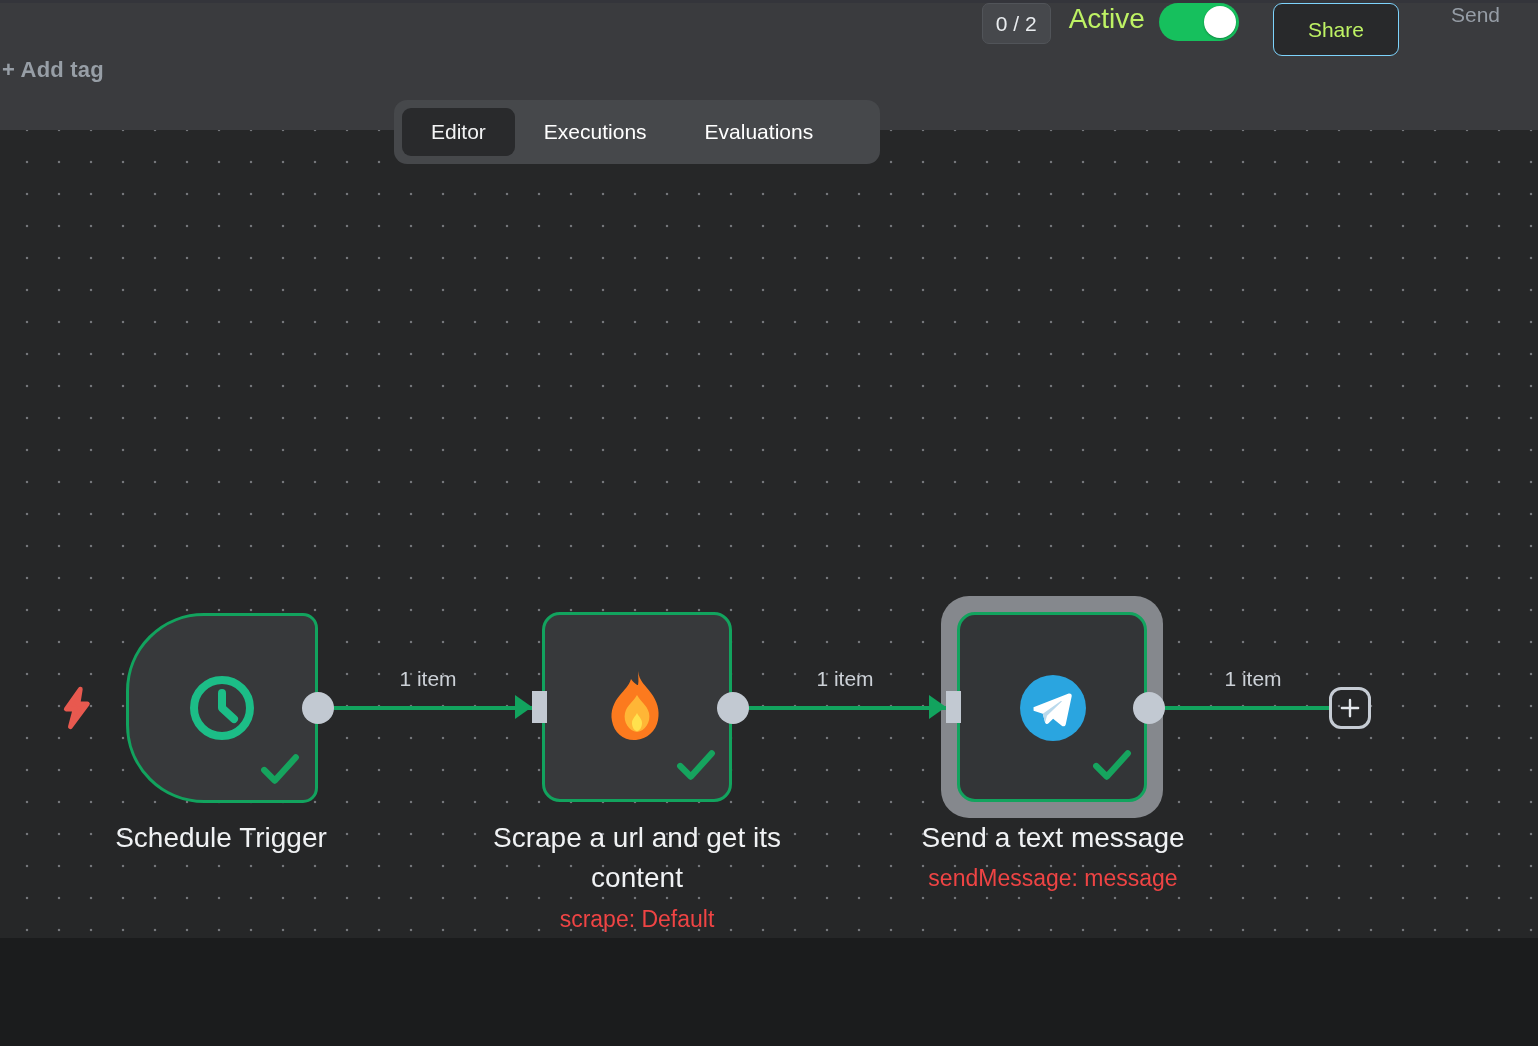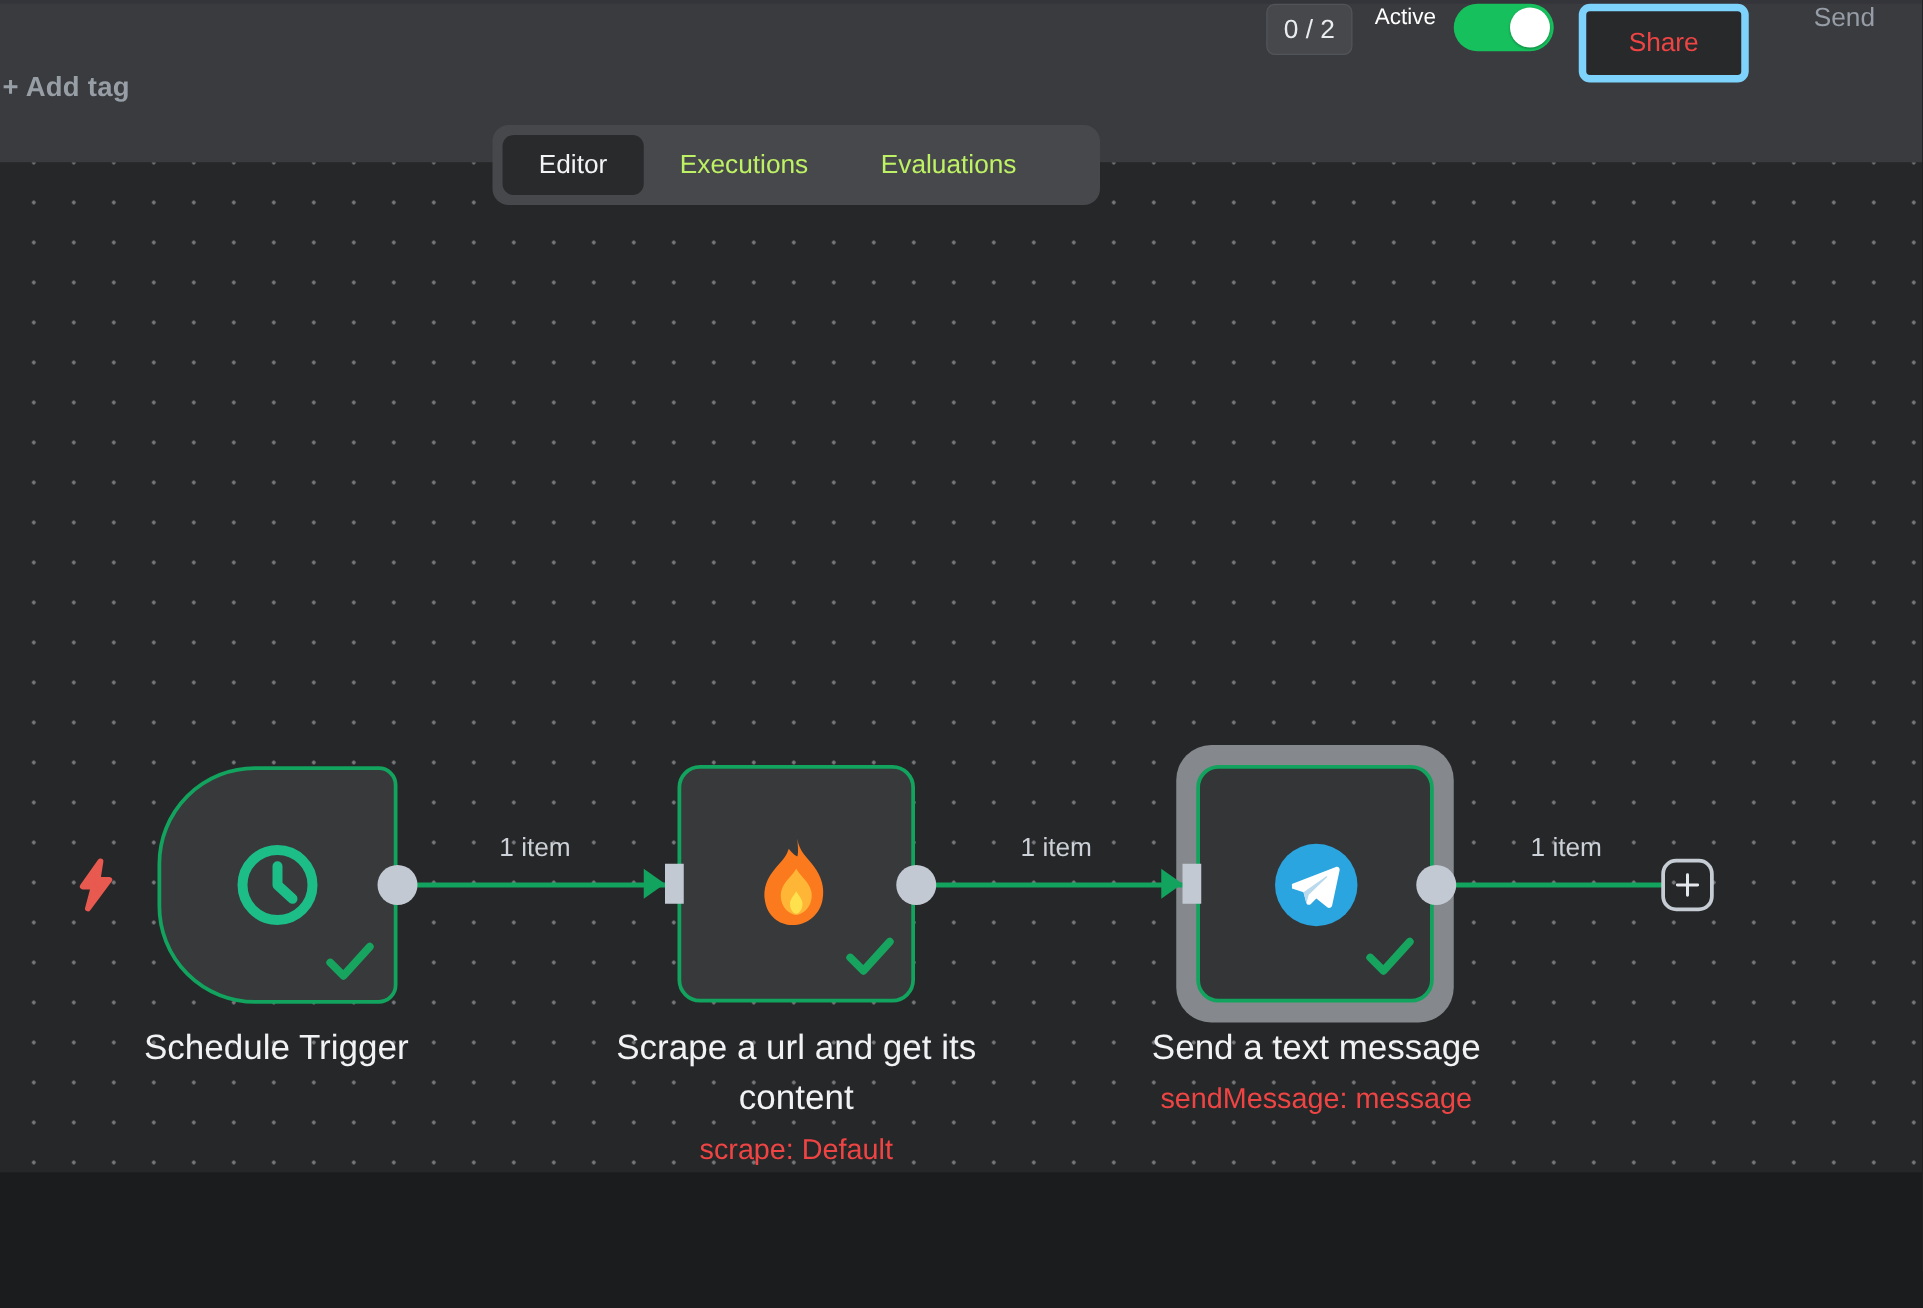--- a/index.html
+++ b/index.html
@@ -18,44 +18,44 @@
     color:#979ea6;cursor:pointer;letter-spacing:.2px;
   }
   .header-right{
     position:absolute;right:38px;top:0;height:130px;
     display:flex;align-items:flex-start;
   }
   .counter{
     background:#46484c;border:1px solid #515459;border-radius:7px;
     color:#e9ecef;font-size:21px;padding:7px 13px;line-height:1.2;
   }
-  .active-label{color:#ffffff;font-size:18px;font-weight:500;margin-left:18px;}
+  .active-label{color:#bef264;font-size:28px;font-weight:500;margin-left:18px;}
   .toggle{
     position:relative;width:80px;height:38px;border-radius:19px;
     background:#16c05d;margin-left:14px;cursor:pointer;flex:none;
   }
   .toggle .knob{
     position:absolute;top:3px;left:45px;width:32px;height:32px;
     border-radius:50%;background:#ffffff;box-shadow:0 1px 2px rgba(0,0,0,.3);
   }
   .share-btn{
-    margin-left:20px;background:#28292b;border:6px solid #7dd3fc;border-radius:9px;
-    color:#ef4444;font-size:21px;font-weight:500;padding:14px 34px;cursor:pointer;
+    margin-left:34px;background:#28292b;border:1px solid #7dd3fc;border-radius:9px;
+    color:#bef264;font-size:21px;font-weight:500;padding:14px 34px;cursor:pointer;
     font-family:inherit;line-height:1.1;
   }
   .saved{color:#969da6;font-size:21px;font-weight:500;margin-left:52px;}
   
   .tabbar{
     position:absolute;left:394px;top:100px;width:486px;height:64px;
     background:#46484b;border-radius:13px;display:flex;align-items:center;
     padding:0 8px;box-sizing:border-box;z-index:20;gap:0;
   }
   .tab{
     height:48px;display:flex;align-items:center;justify-content:center;
-    padding:0 29px;border-radius:9px;font-size:21px;color:#bef264;cursor:pointer;
+    padding:0 29px;border-radius:9px;font-size:21px;color:#ffffff;cursor:pointer;
     flex:none;
   }
   .tab.active{background:#292a2c;color:#f3f4f5;font-weight:500;}
   
   .canvas{
     position:absolute;left:0;top:130px;width:1538px;height:916px;
     background-color:#262728;
     background-image:radial-gradient(circle,#74767a 1.4px,transparent 1.6px);
     background-size:32px 32px;background-position:11px 16px;
   }

